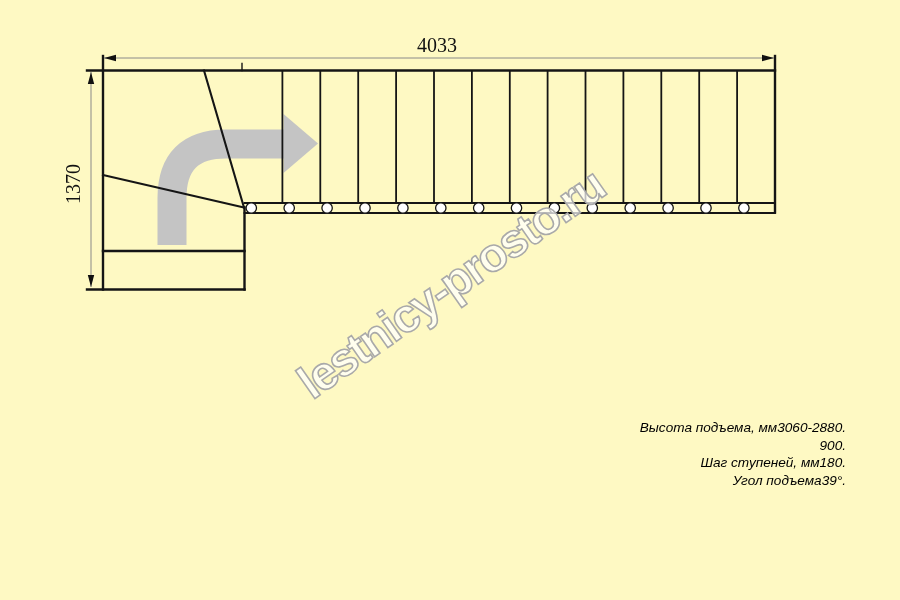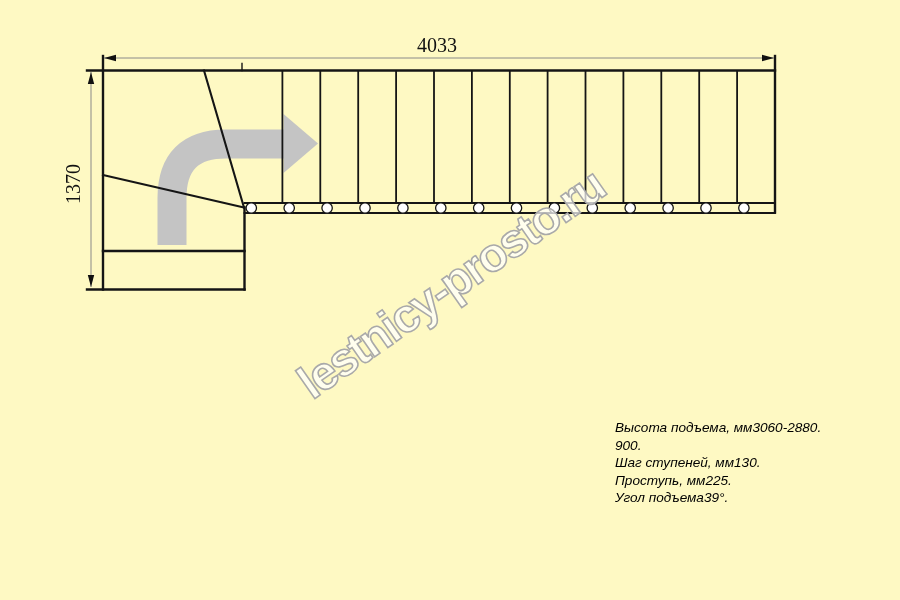--- a/index.html
+++ b/index.html
@@ -33,21 +33,21 @@
   .watermark-text{
     font-family:"Liberation Sans",sans-serif;font-weight:bold;font-size:47px;
     letter-spacing:-2px;fill:var(--wm-fill);fill-opacity:0.72;
     stroke:var(--wm-stroke);stroke-width:1.6px;
   }
   
   .specs{
     position:absolute;left:615px;top:419px;width:231px;
     font-style:italic;font-size:13.6px;line-height:17.5px;color:#000;
   }
-  .spec-row{display:flex;justify-content:flex-start;white-space:nowrap;}
+  .spec-row{display:flex;justify-content:flex-end;white-space:nowrap;}
   .spec-value{text-align:right;}
 </style>
 </head>
 <body>
 
 <div class="canvas">
   <svg width="900" height="600" viewBox="0 0 900 600">
 
     <g>
       <path class="arrow-shaft" d="M172,245 L172,198 Q172,144 226,144 L285,144"></path>
@@ -125,24 +125,20 @@
   <div class="specs">
     <div class="spec-row">
       <span class="spec-label">Высота подъема, мм</span>
       <span class="spec-value">3060-2880.</span>
     </div>
     <div class="spec-row">
       <span class="spec-value">900.</span>
     </div>
     <div class="spec-row">
       <span class="spec-label">Шаг ступеней, мм</span>
-      <span class="spec-value">130.</span>
-    </div>
-    <div class="spec-row">
-      <span class="spec-label">Проступь, мм</span>
-      <span class="spec-value">225.</span>
+      <span class="spec-value">180.</span>
     </div>
     <div class="spec-row">
       <span class="spec-label">Угол подъема</span>
       <span class="spec-value">39°.</span>
     </div>
   </div>
 </div>
 
 </body></html>

